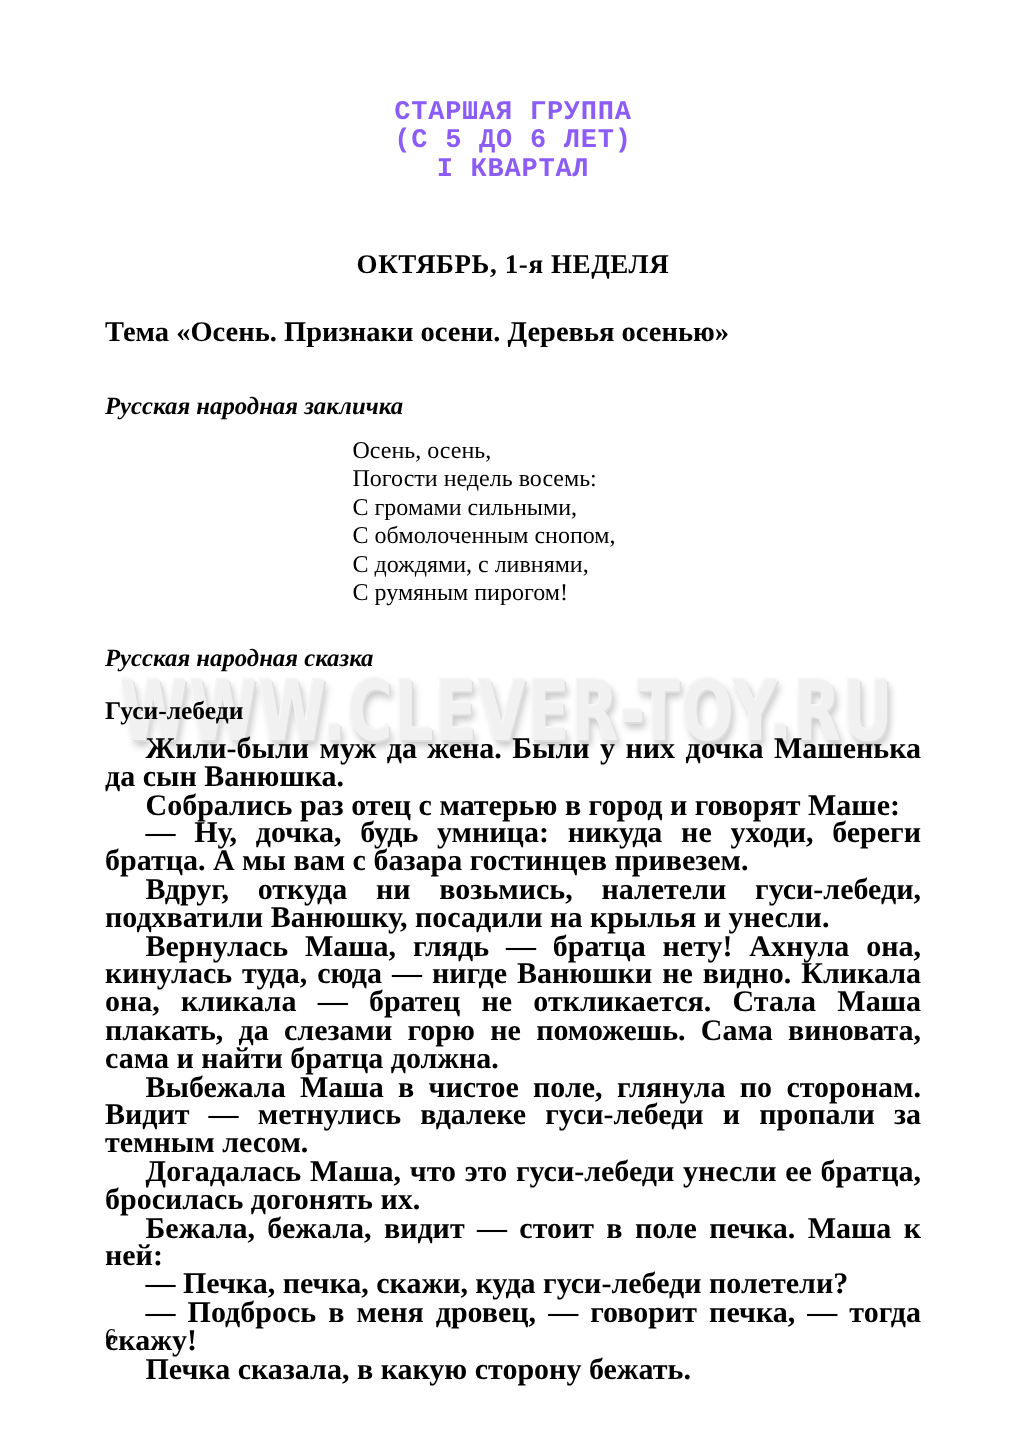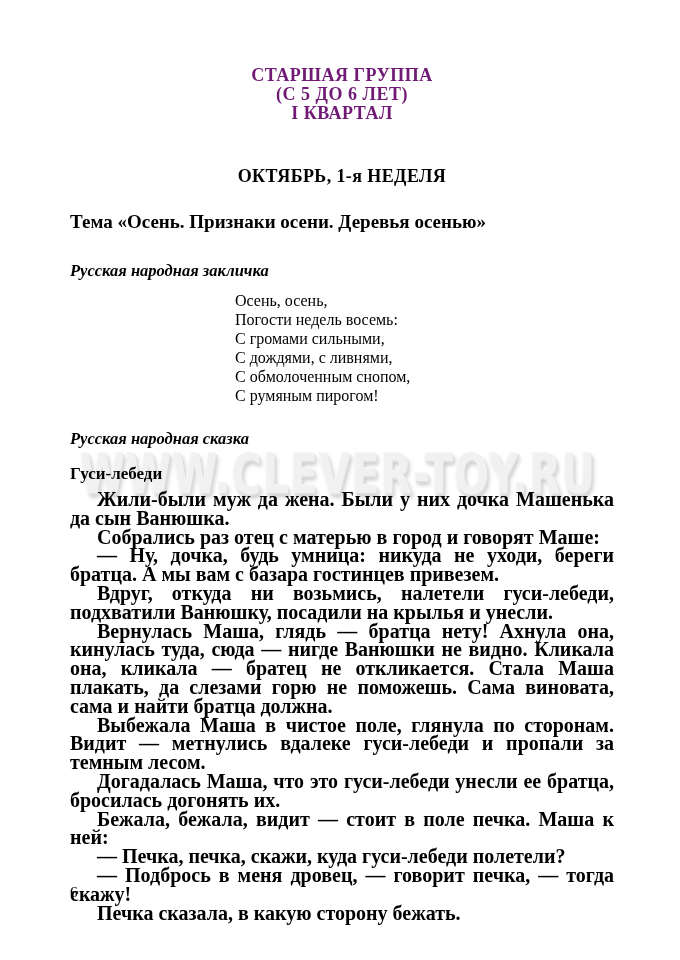--- a/index.html
+++ b/index.html
@@ -17,26 +17,26 @@
     font-family: "Liberation Serif", serif;
   }
   .content {
     position: relative;
     z-index: 1;
     padding: 66px 66px 0 70px;
   }
   
   .header-display {
     text-align: center;
-    font-family: Liberation Serif, serif;
+    font-family: Liberation Mono, monospace;
     font-weight: 900;
     font-size: 18px;
     line-height: 19px;
     letter-spacing: 0.5px;
-    color: #701a75;
+    color: #8b5cf6;
   }
   .week-title {
     margin: 43px 0 0 0;
     text-align: center;
     font-family: "Liberation Serif", serif;
     font-weight: bold;
     font-size: 18px;
     letter-spacing: 0.4px;
   }
   .theme-title {
@@ -125,22 +125,22 @@
     <div class="week-title">ОКТЯБРЬ, 1-я НЕДЕЛЯ</div>
 
     <div class="theme-title">Тема «Осень. Признаки осени. Деревья осенью»</div>
 
     <div class="section-heading">Русская народная закличка</div>
 
     <div class="poem">
       <div>Осень, осень,</div>
       <div>Погости недель восемь:</div>
       <div>С громами сильными,</div>
+      <div>С обмолоченным снопом,</div>
       <div>С дождями, с ливнями,</div>
-      <div>С обмолоченным снопом,</div>
       <div>С румяным пирогом!</div>
     </div>
 
     <div class="section-heading skazka-heading">Русская народная сказка</div>
 
     <div class="story-title">Гуси-лебеди</div>
 
     <div class="story">
       <p>Жили-были муж да жена. Были у них дочка Машенька да сын Ванюшка.</p>
       <p>Собрались раз отец с матерью в город и говорят Маше:</p>

